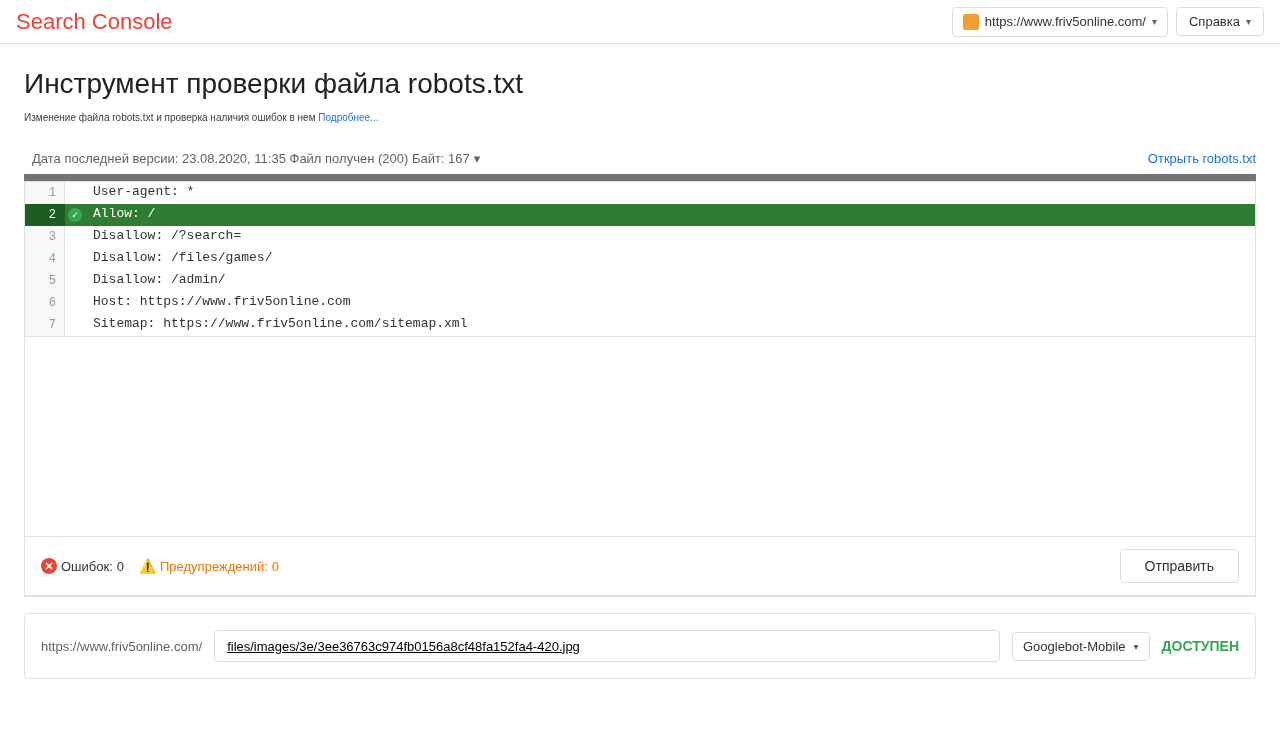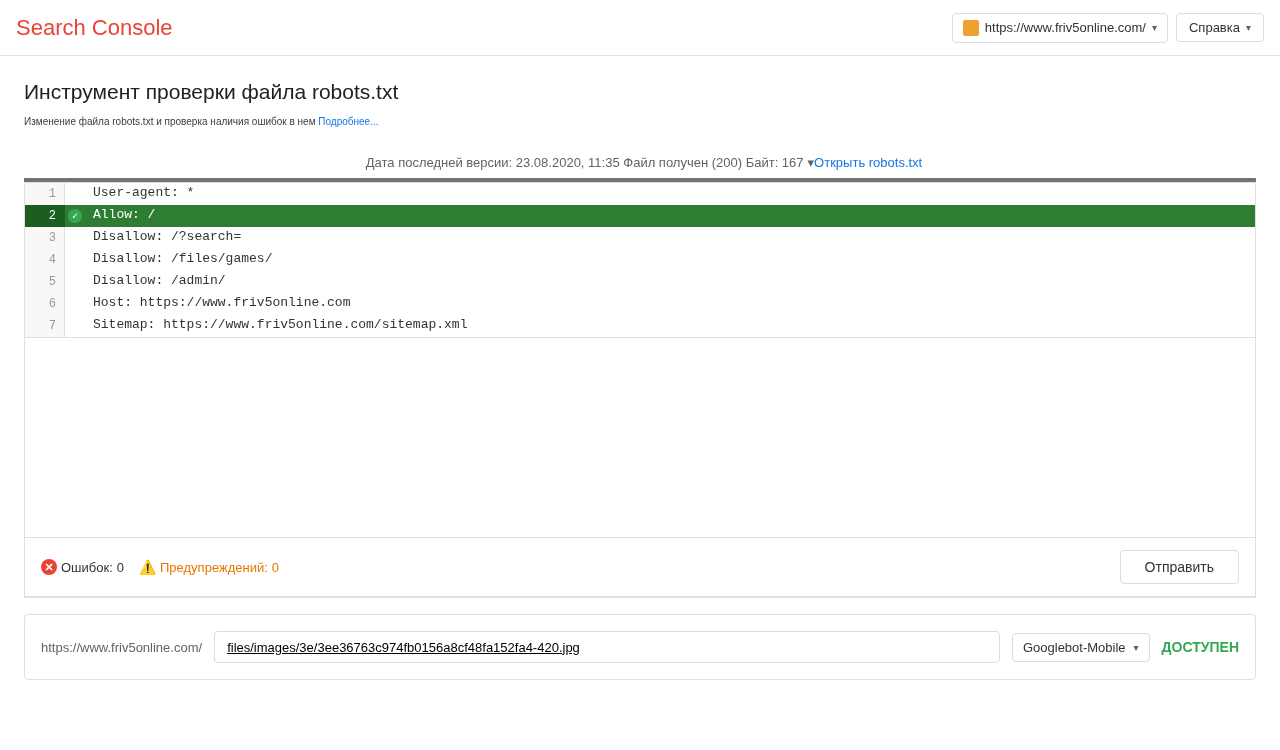--- a/index.html
+++ b/index.html
@@ -5,21 +5,21 @@
     * { box-sizing: border-box; margin: 0; padding: 0; }
     body { font-family: Arial, sans-serif; font-size: 14px; background: #fff; color: #333; }
 
     
     .header {
       display: flex;
       align-items: center;
       padding: 8px 16px;
       border-bottom: 1px solid #e0e0e0;
       background: #fff;
-      height: 56px;
+      height: 44px;
     }
     .header-logo {
       font-size: 22px;
       color: #ea4335;
       font-weight: 400;
       margin-right: auto;
       text-decoration: none;
     }
     .header-btn-new {
       background: #1a73e8;
@@ -70,44 +70,44 @@
       margin-left: 6px;
       font-size: 10px;
       color: #5f6368;
     }
 
     
     .main {
       padding: 24px 24px 0 24px;
     }
     .page-title {
-      font-size: 21px;
+      font-size: 28px;
       font-weight: 400;
       color: #202124;
       margin-bottom: 12px;
     }
     .page-desc {
       font-size: 10px;
       color: #3c4043;
       margin-bottom: 20px;
     }
     .page-desc a {
       color: #1a73e8;
       text-decoration: none;
     }
 
     
     .file-info-bar {
       display: flex;
       align-items: center;
-      justify-content: center;
+      justify-content: space-between;
       padding: 8px 0 8px 8px;
       font-size: 13px;
       color: #5f6368;
-      border-bottom: 4px solid #737373;
+      border-bottom: 7px solid #737373;
     }
     .file-info-left {
       display: flex;
       align-items: center;
     }
     .file-info-dropdown {
       margin-left: 4px;
       cursor: pointer;
       color: #5f6368;
     }

